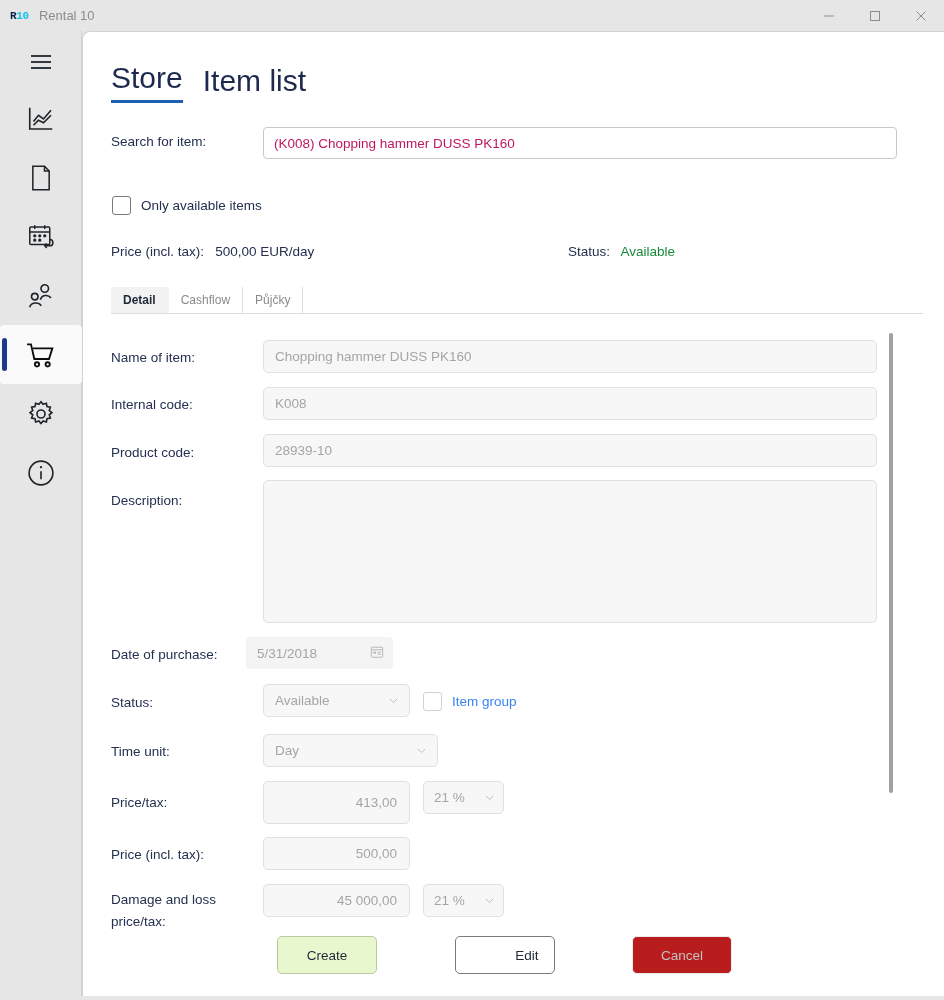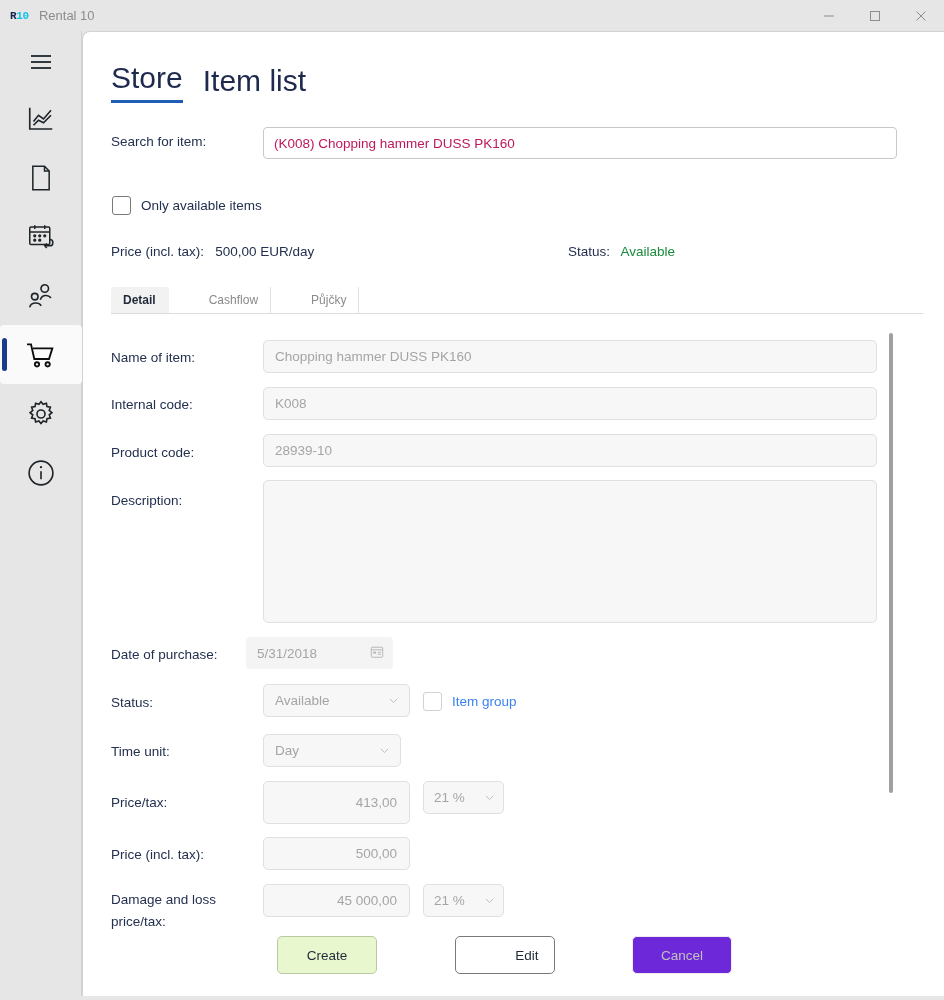--- a/index.html
+++ b/index.html
@@ -169,21 +169,20 @@
   }
   .status-val { color: #198a3a; }
 
   
   .inner-tabs {
     position: absolute;
     left: 28px; top: 255px;
     width: 812px; height: 26px;
     display: flex; align-items: stretch;
     border-bottom: 1px solid #dcdcdc;
-    gap: 28px;
   }
   .itab {
     font-size: 12px;
     padding: 4px 12px 5px 12px;
     color: #8a8a8a;
     border-right: 1px solid #e0e0e0;
     display: flex; align-items: center;
   }
   .itab.active {
     background: #f2f2f2;
@@ -267,21 +266,21 @@
     background: #e9f7cf;
     border: 1px solid #b9c9a2;
     color: #1f2937;
   }
   .btn-edit {
     background: #ffffff;
     border: 1px solid #7a7a7a;
     color: #1f2937;
   }
   .btn-cancel {
-    background: #6d28d9;
+    background: #b91c1c;
     border: 1px solid #ececec;
     color: #c2c2c2;
   }
 </style>
 </head>
 <body>
 
 <div id="app">
 
   <div class="titlebar">
@@ -463,21 +462,21 @@
             <polyline points="3.5,6 8,10.5 12.5,6"></polyline>
           </svg>
       </span>
     </div>
     <div class="chk-wrap" style="left:340px; top:660px;">
       <span class="chkbox disabled"></span>
       <span class="chk-label disabled">Item group</span>
     </div>
 
     <div class="row-label" style="left:28px; top:712px;">Time unit:</div>
-    <div class="dselect" style="left:180px; top:702px; width:138px; height:33px;justify-content:space-between;">
+    <div class="dselect" style="left:180px; top:702px; width:175px; height:33px;justify-content:space-between;">
       <span>Day</span>
       <span class="chev">
         <svg width="13" height="13" viewBox="0 0 16 16" fill="none" stroke="currentColor" stroke-width="1.2">
             <polyline points="3.5,6 8,10.5 12.5,6"></polyline>
           </svg>
       </span>
     </div>
 
     <div class="row-label" style="left:28px; top:763px;">Price/tax:</div>
     <div class="dinput num" style="left:180px; top:749px; width:147px; height:43px;">413,00</div>

